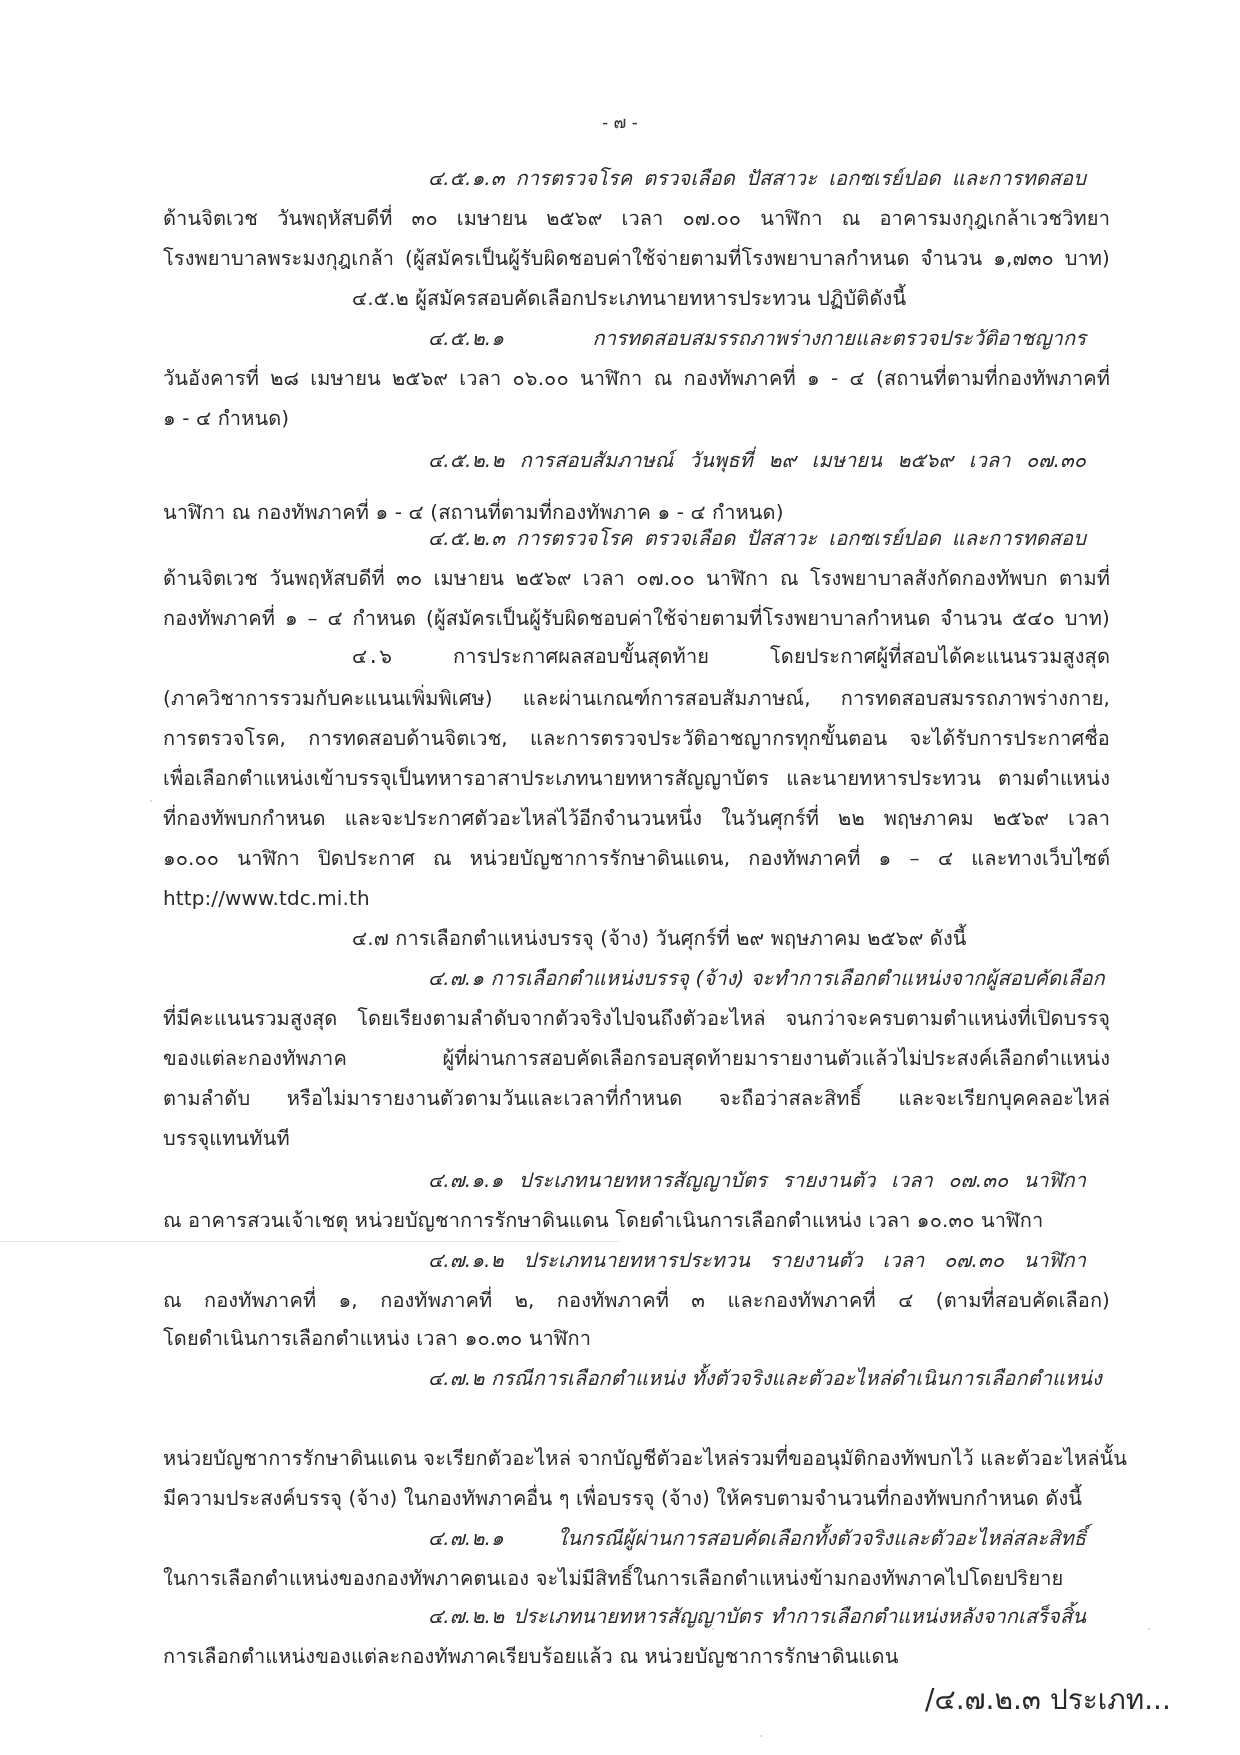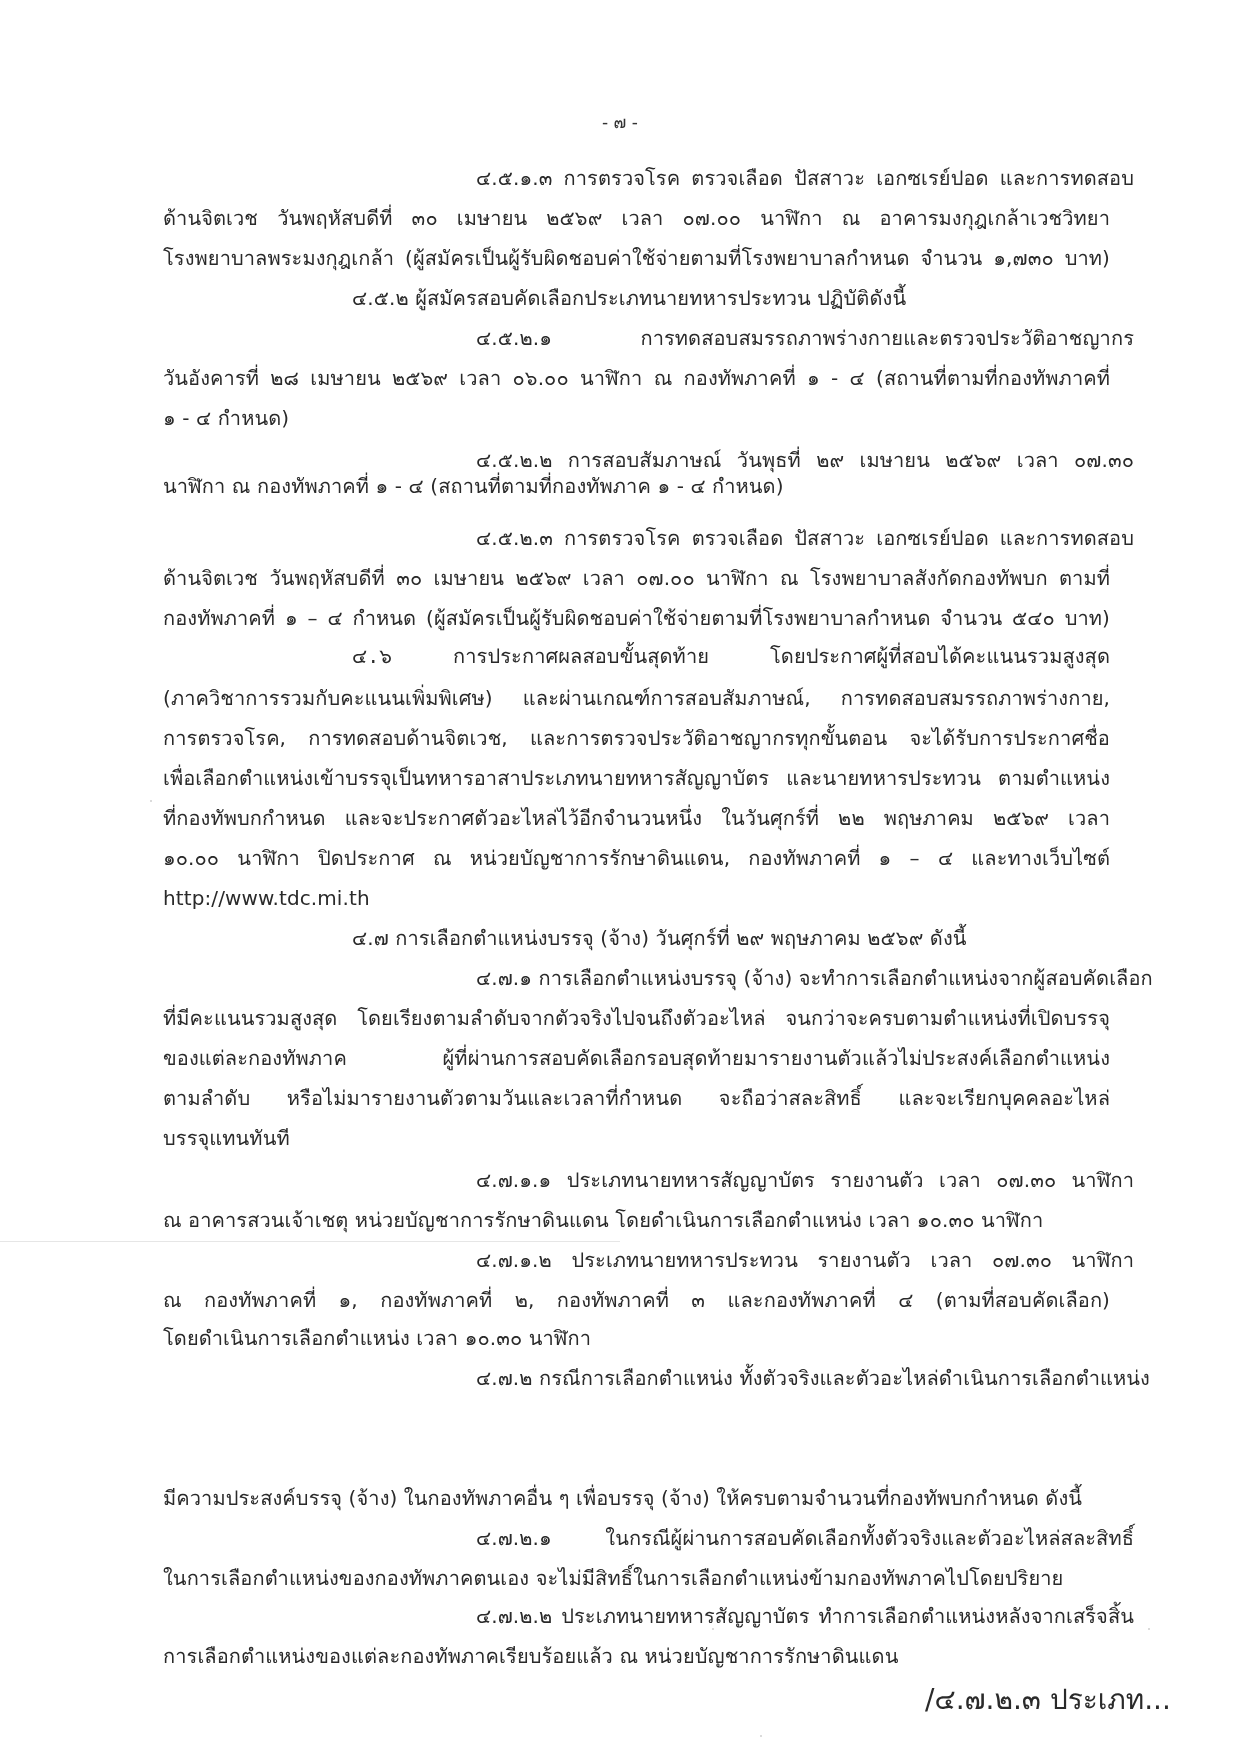--- a/index.html
+++ b/index.html
@@ -33,21 +33,21 @@
     .line {
       position: absolute;
       left: 163px;
       font-size: 20px;
       line-height: 28px;
       white-space: nowrap;
       letter-spacing: 0.1px;
     }
     .line.full { width: 947px; text-align: justify; text-align-last: justify; }
     .line.indent1 { left: 352px; }
-    .line.indent2 { left: 476px; }
+    .line.indent2 { left: 428px; font-style: italic; }
     .line.indent2.full { width: 658px; }
     .line.indent1.full { width: 758px; font-family: Liberation Mono, monospace; }
     .line.left { text-align: center; }
     .continuation {
       position: absolute;
       left: 925px;
       top: 1641px;
       font-size: 28px;
       line-height: 28px;
       white-space: nowrap;
@@ -77,21 +77,21 @@
   <div class="line indent2 full" style="top:164px">๔.๕.๑.๓ การตรวจโรค ตรวจเลือด ปัสสาวะ เอกซเรย์ปอด และการทดสอบ</div>
   <div class="line full" style="top:204px">ด้านจิตเวช วันพฤหัสบดีที่ ๓๐ เมษายน ๒๕๖๙ เวลา ๐๗.๐๐ นาฬิกา ณ อาคารมงกุฎเกล้าเวชวิทยา</div>
   <div class="line full" style="top:244px">โรงพยาบาลพระมงกุฎเกล้า (ผู้สมัครเป็นผู้รับผิดชอบค่าใช้จ่ายตามที่โรงพยาบาลกำหนด จำนวน ๑,๗๓๐ บาท)</div>
 
   <div class="line indent1 left" style="top:284px">๔.๕.๒ ผู้สมัครสอบคัดเลือกประเภทนายทหารประทวน ปฏิบัติดังนี้</div>
   <div class="line indent2 full" style="top:324px">๔.๕.๒.๑ การทดสอบสมรรถภาพร่างกายและตรวจประวัติอาชญากร</div>
   <div class="line full" style="top:364px">วันอังคารที่ ๒๘ เมษายน ๒๕๖๙ เวลา ๐๖.๐๐ นาฬิกา ณ กองทัพภาคที่ ๑ - ๔ (สถานที่ตามที่กองทัพภาคที่</div>
   <div class="line left" style="top:404px">๑ - ๔ กำหนด)</div>
 
   <div class="line indent2 full" style="top:446px">๔.๕.๒.๒ การสอบสัมภาษณ์ วันพุธที่ ๒๙ เมษายน ๒๕๖๙ เวลา ๐๗.๓๐</div>
-  <div class="line left" style="top:472px">นาฬิกา ณ กองทัพภาคที่ ๑ - ๔ (สถานที่ตามที่กองทัพภาค ๑ - ๔ กำหนด)</div>
+  <div class="line left" style="top:498px">นาฬิกา ณ กองทัพภาคที่ ๑ - ๔ (สถานที่ตามที่กองทัพภาค ๑ - ๔ กำหนด)</div>
 
   <div class="line indent2 full" style="top:524px">๔.๕.๒.๓ การตรวจโรค ตรวจเลือด ปัสสาวะ เอกซเรย์ปอด และการทดสอบ</div>
   <div class="line full" style="top:564px">ด้านจิตเวช วันพฤหัสบดีที่ ๓๐ เมษายน ๒๕๖๙ เวลา ๐๗.๐๐ นาฬิกา ณ โรงพยาบาลสังกัดกองทัพบก ตามที่</div>
   <div class="line full" style="top:604px">กองทัพภาคที่ ๑ – ๔ กำหนด (ผู้สมัครเป็นผู้รับผิดชอบค่าใช้จ่ายตามที่โรงพยาบาลกำหนด จำนวน ๕๔๐ บาท)</div>
 
   <div class="line indent1 full" style="top:644px">๔.๖ การประกาศผลสอบขั้นสุดท้าย โดยประกาศผู้ที่สอบได้คะแนนรวมสูงสุด</div>
   <div class="line full" style="top:724px">การตรวจโรค, การทดสอบด้านจิตเวช, และการตรวจประวัติอาชญากรทุกขั้นตอน จะได้รับการประกาศชื่อ</div>
   <div class="line full" style="top:684px">(ภาควิชาการรวมกับคะแนนเพิ่มพิเศษ) และผ่านเกณฑ์การสอบสัมภาษณ์, การทดสอบสมรรถภาพร่างกาย,</div>
   <div class="line full" style="top:764px">เพื่อเลือกตำแหน่งเข้าบรรจุเป็นทหารอาสาประเภทนายทหารสัญญาบัตร และนายทหารประทวน ตามตำแหน่ง</div>
   <div class="line full" style="top:804px">ที่กองทัพบกกำหนด และจะประกาศตัวอะไหล่ไว้อีกจำนวนหนึ่ง ในวันศุกร์ที่ ๒๒ พฤษภาคม ๒๕๖๙ เวลา</div>
@@ -105,20 +105,21 @@
   <div class="line full" style="top:1084px">ตามลำดับ หรือไม่มารายงานตัวตามวันและเวลาที่กำหนด จะถือว่าสละสิทธิ์ และจะเรียกบุคคลอะไหล่</div>
   <div class="line left" style="top:1124px">บรรจุแทนทันที</div>
 
   <div class="line indent2 full" style="top:1166px">๔.๗.๑.๑ ประเภทนายทหารสัญญาบัตร รายงานตัว เวลา ๐๗.๓๐ นาฬิกา</div>
   <div class="line left" style="top:1206px">ณ อาคารสวนเจ้าเชตุ หน่วยบัญชาการรักษาดินแดน โดยดำเนินการเลือกตำแหน่ง เวลา ๑๐.๓๐ นาฬิกา</div>
   <div class="line indent2 full" style="top:1246px">๔.๗.๑.๒ ประเภทนายทหารประทวน รายงานตัว เวลา ๐๗.๓๐ นาฬิกา</div>
   <div class="line full" style="top:1286px">ณ กองทัพภาคที่ ๑, กองทัพภาคที่ ๒, กองทัพภาคที่ ๓ และกองทัพภาคที่ ๔ (ตามที่สอบคัดเลือก)</div>
   <div class="line left" style="top:1324px">โดยดำเนินการเลือกตำแหน่ง เวลา ๑๐.๓๐ นาฬิกา</div>
 
   <div class="line indent2 full" style="top:1364px">๔.๗.๒ กรณีการเลือกตำแหน่ง ทั้งตัวจริงและตัวอะไหล่ดำเนินการเลือกตำแหน่ง</div>
+  <div class="line full" style="top:1444px">หน่วยบัญชาการรักษาดินแดน จะเรียกตัวอะไหล่ จากบัญชีตัวอะไหล่รวมที่ขออนุมัติกองทัพบกไว้ และตัวอะไหล่นั้น</div>
   <div class="line left" style="top:1484px">มีความประสงค์บรรจุ (จ้าง) ในกองทัพภาคอื่น ๆ เพื่อบรรจุ (จ้าง) ให้ครบตามจำนวนที่กองทัพบกกำหนด ดังนี้</div>
 
   <div class="line indent2 full" style="top:1524px">๔.๗.๒.๑ ในกรณีผู้ผ่านการสอบคัดเลือกทั้งตัวจริงและตัวอะไหล่สละสิทธิ์</div>
   <div class="line left" style="top:1564px">ในการเลือกตำแหน่งของกองทัพภาคตนเอง จะไม่มีสิทธิ์ในการเลือกตำแหน่งข้ามกองทัพภาคไปโดยปริยาย</div>
   <div class="line indent2 full" style="top:1602px">๔.๗.๒.๒ ประเภทนายทหารสัญญาบัตร ทำการเลือกตำแหน่งหลังจากเสร็จสิ้น</div>
   <div class="line left" style="top:1642px">การเลือกตำแหน่งของแต่ละกองทัพภาคเรียบร้อยแล้ว ณ หน่วยบัญชาการรักษาดินแดน</div>
 
   <div class="continuation" style="top:1686px">/๔.๗.๒.๓ ประเภท...</div>
 
   <div class="scan-line"></div>

